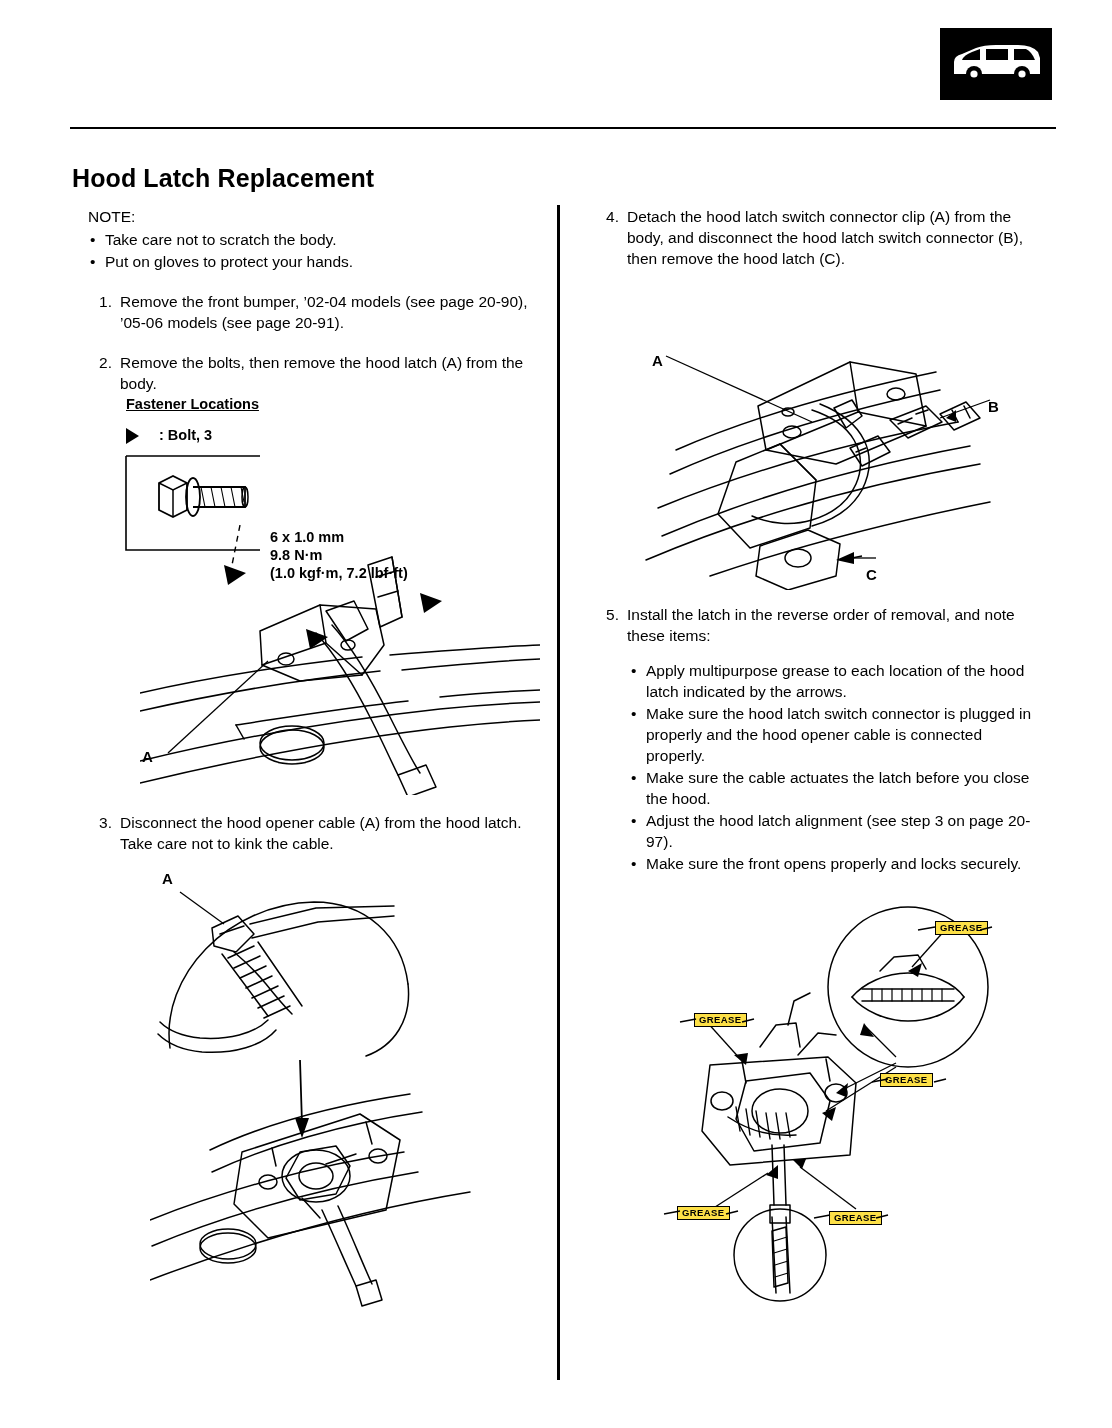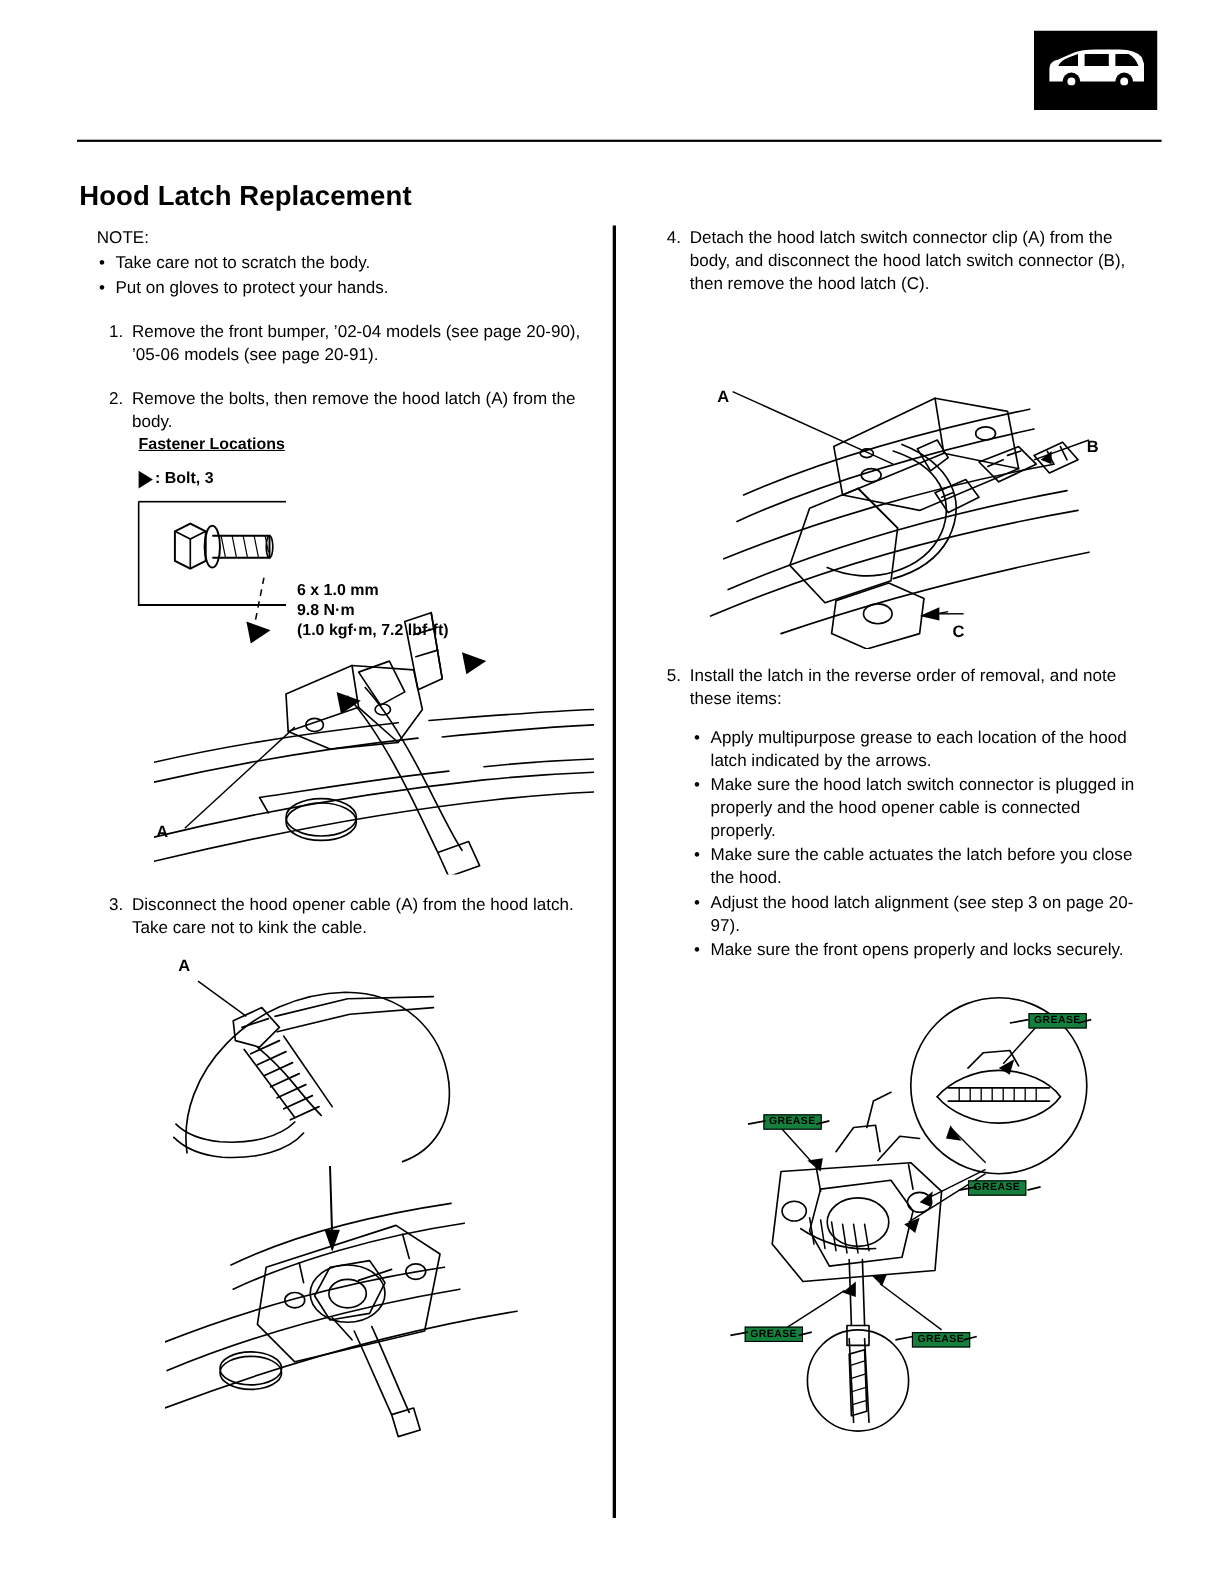--- a/index.html
+++ b/index.html
@@ -105,21 +105,21 @@
     font-size: 14.5px;
     margin-left: 38px;
     text-decoration: underline;
   }
 
   .bolt-legend {
     margin-top: 10px;
     margin-left: 38px;
     display: flex;
     align-items: center;
-    gap: 2px;
+    gap: 20px;
     font-weight: bold;
     font-size: 14.5px;
   }
   .tri {
     width: 0; height: 0;
     border-top: 8px solid transparent;
     border-bottom: 8px solid transparent;
     border-left: 13px solid #000;
   }
 
@@ -141,21 +141,21 @@
   }
 
   .grease-tag {
     position: absolute;
     font-family: "Liberation Sans", sans-serif;
     font-size: 9.5px;
     font-weight: bold;
     letter-spacing: 0.4px;
     border: 1.6px solid #000;
     padding: 1px 4px 1px 4px;
-    background: #15803d;
+    background: #fde047;
     line-height: 10px;
   }
 </style>
 </head>
 <body>
 
 <div id="vehicle-logo">
   <svg width="112" height="72" viewBox="0 0 112 72">
     <rect x="0" y="0" width="112" height="72" fill="#000"></rect>
     <path d="M14 46 L14 34 Q14 28 22 26 L36 20 Q44 17 56 17 L78 17 Q92 17 98 24 L100 30 L100 46 Z" fill="#fff"></path>

